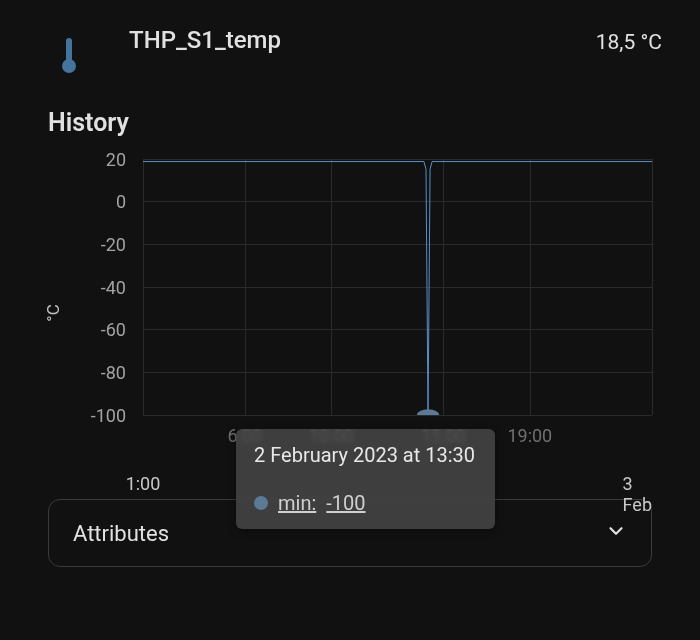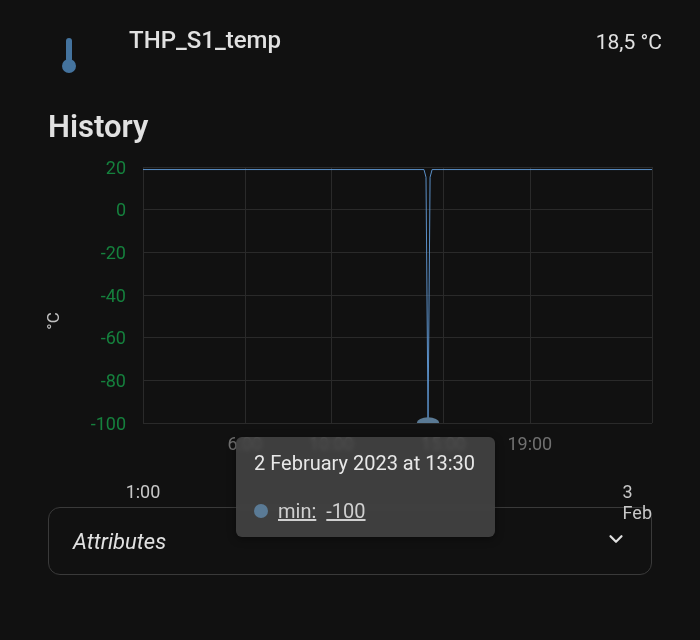--- a/index.html
+++ b/index.html
@@ -47,21 +47,21 @@
     color: #e1e1e1;
     padding-top: 4px;
   }
   .section {
     display: flex;
     justify-content: space-between;
     align-items: center;
     padding: 8px 20px 0 20px;
   }
   .section-title {
-    font-size: 31px;
+    font-size: 25px;
     font-weight: 600;
     color: #e1e1e1;
   }
   .show-more {
     font-size: 22px;
     color: #4a9eda;
     text-decoration: underline;
     cursor: pointer;
   }
   .chart-wrap {
@@ -91,21 +91,21 @@
     left: 0;
     width: 98px;
     top: 0;
     bottom: 64px;
   }
   .y-label {
     position: absolute;
     right: 10px;
     transform: translateY(-50%);
     font-size: 18px;
-    color: #15803d;
+    color: #a3a3a3;
     text-align: right;
   }
   .y-axis-title {
     position: absolute;
     left: 6px;
     top: 48%;
     transform: translateY(-50%) rotate(-90deg);
     font-size: 17px;
     color: #c0c0c0;
   }
@@ -162,21 +162,20 @@
   }
   .attributes {
     margin: 20px 20px 0 20px;
     border: 1px solid #3a3a3a;
     border-radius: 12px;
     padding: 20px 24px;
     display: flex;
     justify-content: space-between;
     align-items: center;
     cursor: pointer;
-    font-style: italic;
   }
   .attributes-label {
     font-size: 22px;
     color: #e1e1e1;
   }
   .chev {
     color: #e1e1e1;
   }
 </style>
 </head>

